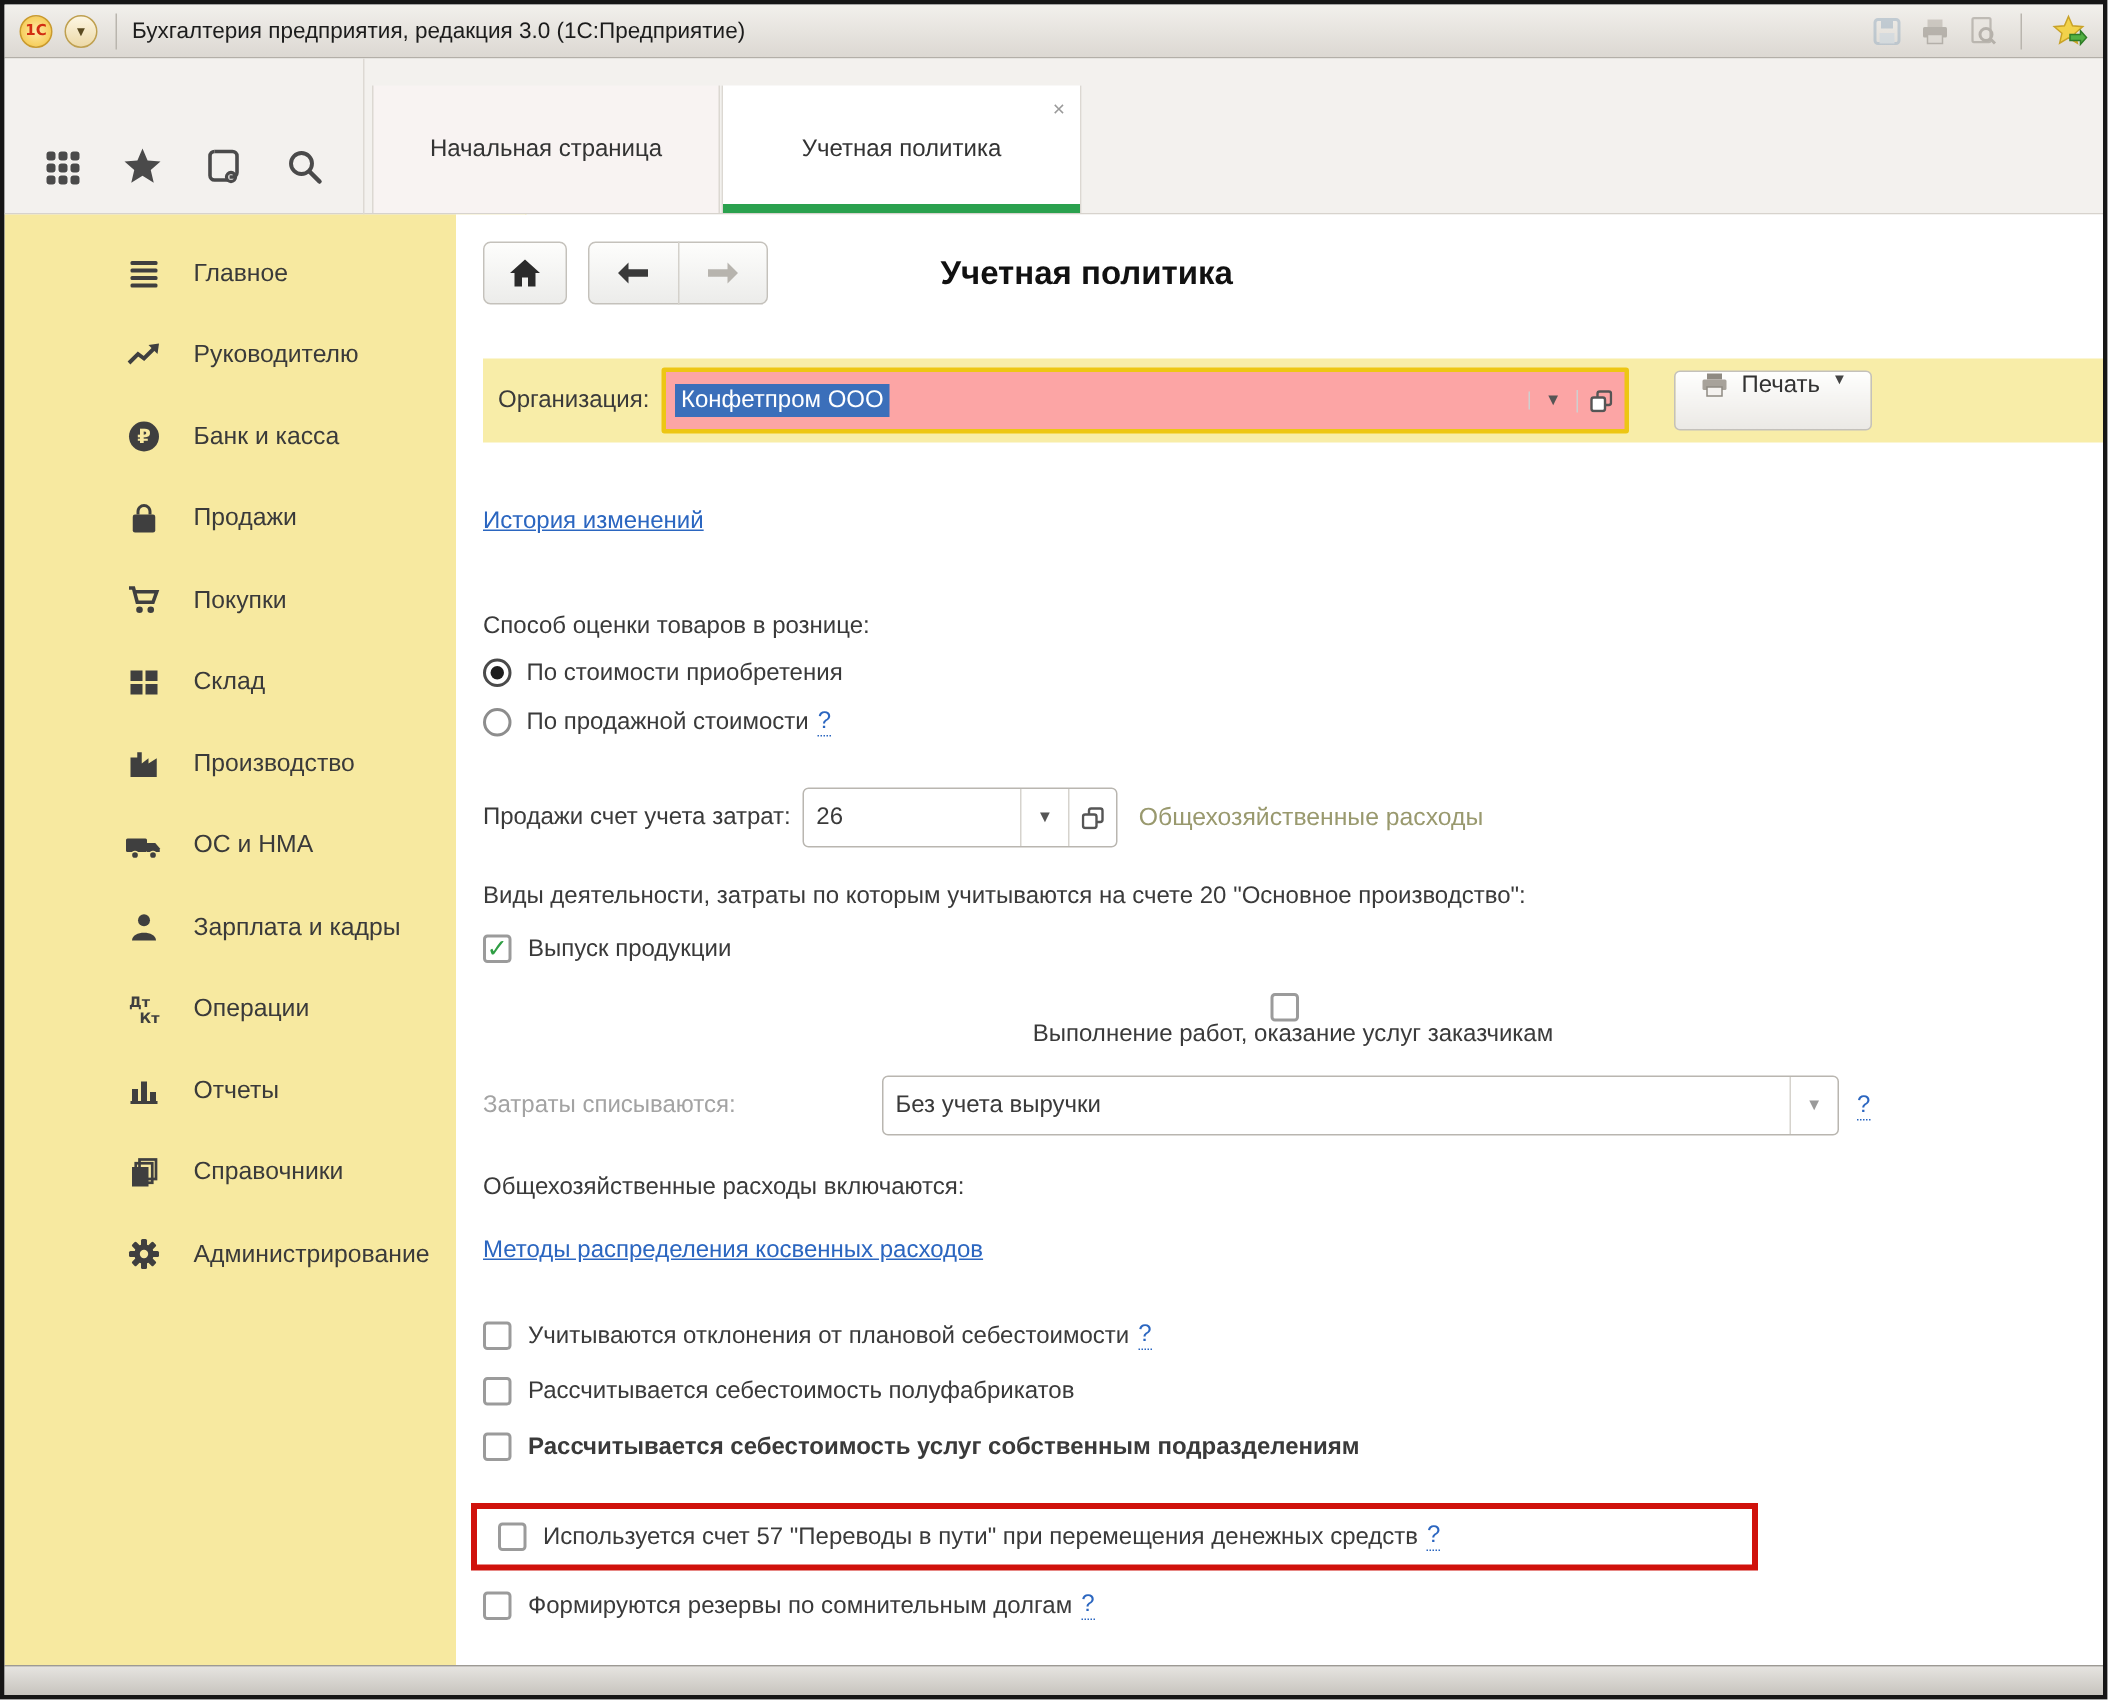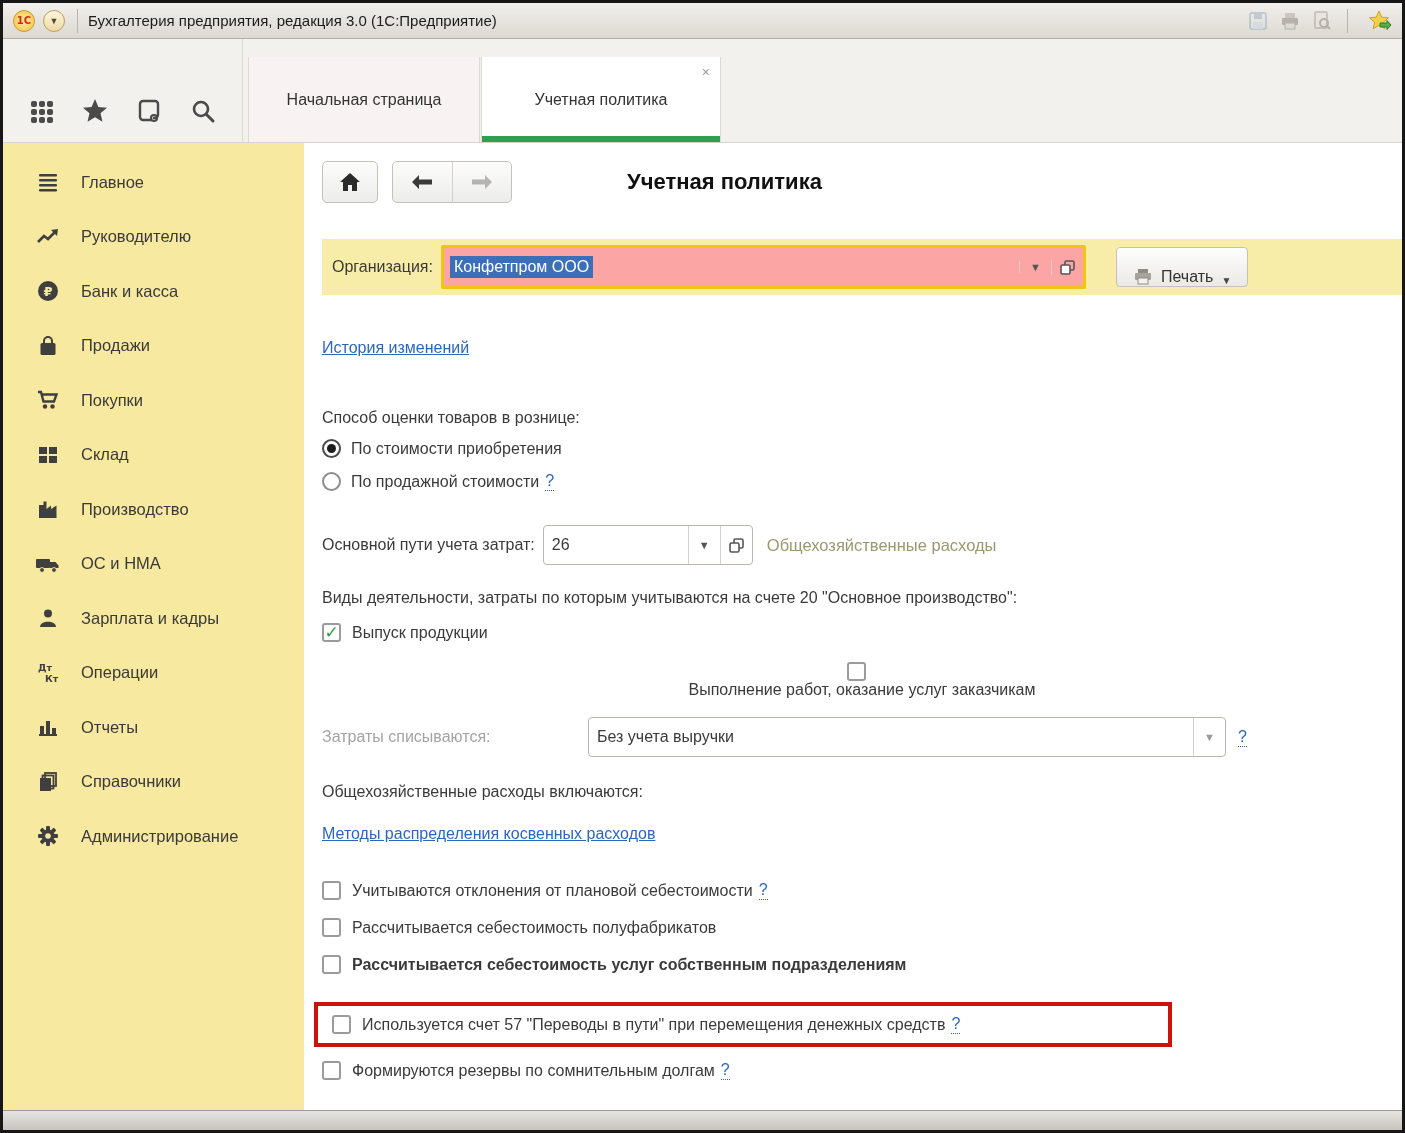--- a/index.html
+++ b/index.html
@@ -29,21 +29,21 @@
   .qi{ cursor:pointer; display:block; }
   .tab{ position:absolute; top:18px; bottom:0; width:232px; display:flex; align-items:center;
     justify-content:center; font-size:16px; color:#333; cursor:pointer; }
   .tab-home{ left:245px; background:#f8f3f2; border-left:1px solid #dcd8d2; border-right:1px solid #dcd8d2; }
   .tab-active{ left:478px; width:240px; background:#fff; border-left:1px solid #dcd8d2; border-right:1px solid #dcd8d2; }
   .tab-active .greenbar{ position:absolute; left:0; right:0; bottom:0; height:6px; background:#2aa14e; }
   .tab-close{ position:absolute; top:8px; right:10px; font-size:14px; color:#9a9a9a; cursor:pointer; line-height:1; }
 
   
   .sidebar{ position:absolute; left:0; top:140px; width:348px; bottom:20px;
-    background:#f7e9a0; border-right:1px solid #e4d584; padding-top:12px; }
+    background:#f7e9a0; border-right:1px solid #e4d584; padding-top:12px;padding-left:48px; }
   .sb-item{ display:flex; align-items:center; height:54.5px; padding-left:32px; cursor:pointer; }
   .sb-icon{ width:26px; display:flex; justify-content:center; }
   .sb-label{ margin-left:20px; font-size:16.5px; color:#3a3a3a; }
 
   
   .main{ position:absolute; left:301px; top:140px; right:0; bottom:20px; background:#fff;
     padding-left:18px; overflow:hidden; }
 
   .navrow{ margin-top:18px; display:flex; align-items:center; }
   .navbtn{ height:42px; background:linear-gradient(#fdfdfc,#ececea); border:1px solid #c4c1bb;
@@ -56,21 +56,21 @@
 
   .orgrow{ margin-top:36px; height:56px; background:#f8eda8; display:flex; align-items:center; padding-left:10px; }
   .org-label{ font-size:16px; color:#3a3a3a; margin-right:8px; }
   .org-field{ display:flex; align-items:center; height:44px; width:645px; background:#fca5a5;
     border:3px solid #edc613; border-radius:2px; }
   .org-text{ flex:1; display:flex; align-items:center; padding-left:6px; font-size:16px; }
   .org-text span{ background:#3b6fba; color:#fff; padding:2px 4px; }
   .fld-seg{ width:32px; display:flex; align-items:center; justify-content:center;
     border-left:1px solid #cfcfcf; cursor:pointer; color:#555; font-size:11px; }
   .print-btn{ margin-left:30px; height:40px; background:linear-gradient(#fefefd,#ebe9e5);
-    border:1px solid #c4c1bb; border-radius:4px; display:flex; align-items:flex-end; gap:8px;
+    border:1px solid #c4c1bb; border-radius:4px; display:flex; align-items:flex-start; gap:8px;
     padding:0 16px; font-size:16px; color:#333; cursor:pointer; }
   .caret{ font-size:10px; color:#444; }
 
   a.link{ color:#2b66c0; text-decoration:underline; font-size:16px; cursor:pointer; }
   a.help{ color:#2b66c0; text-decoration:none; border-bottom:1px dotted #2b66c0; font-size:16px; cursor:pointer; margin-left:6px; }
   .lbl{ font-size:16px; color:#3a3a3a; }
   .dis-lbl{ color:#a3a3a3; }
 
   .row{ display:flex; align-items:center; }
   .radio{ width:19px; height:19px; border:2px solid #8d8d8d; border-radius:50%; background:#fff;
@@ -380,21 +380,21 @@
       <span class="radio sel"></span>
       <span class="lbl">По стоимости приобретения</span>
     </div>
     <div class="row" style="margin-top:14px;">
       <span class="radio"></span>
       <span class="lbl">По продажной стоимости</span>
       <a class="help">?</a>
     </div>
 
     <div class="row" style="margin-top:34px;">
-      <span class="lbl">Основной пути учета затрат:</span>
+      <span class="lbl">Продажи счет учета затрат:</span>
       <div class="inputbox" style="width:210px; margin-left:8px;">
         <span class="val" style="flex:1;">26</span>
         <span class="fld-seg">▼</span>
         <span class="fld-seg">
           <svg width="15" height="15" viewBox="0 0 15 15">
               <rect x="5" y="1" width="9" height="9" rx="1.5" fill="none" stroke="#555" stroke-width="1.6"></rect>
               <rect x="1" y="5" width="9" height="9" rx="1.5" fill="#fff" stroke="#555" stroke-width="1.6"></rect>
             </svg>
         </span>
       </div>

